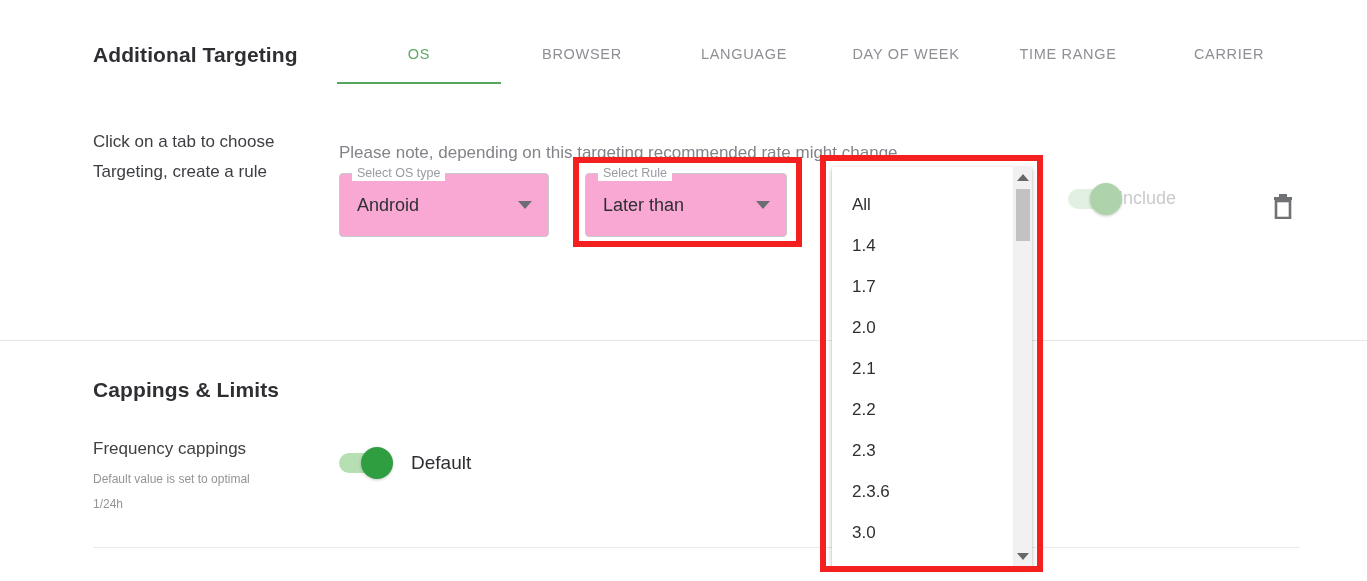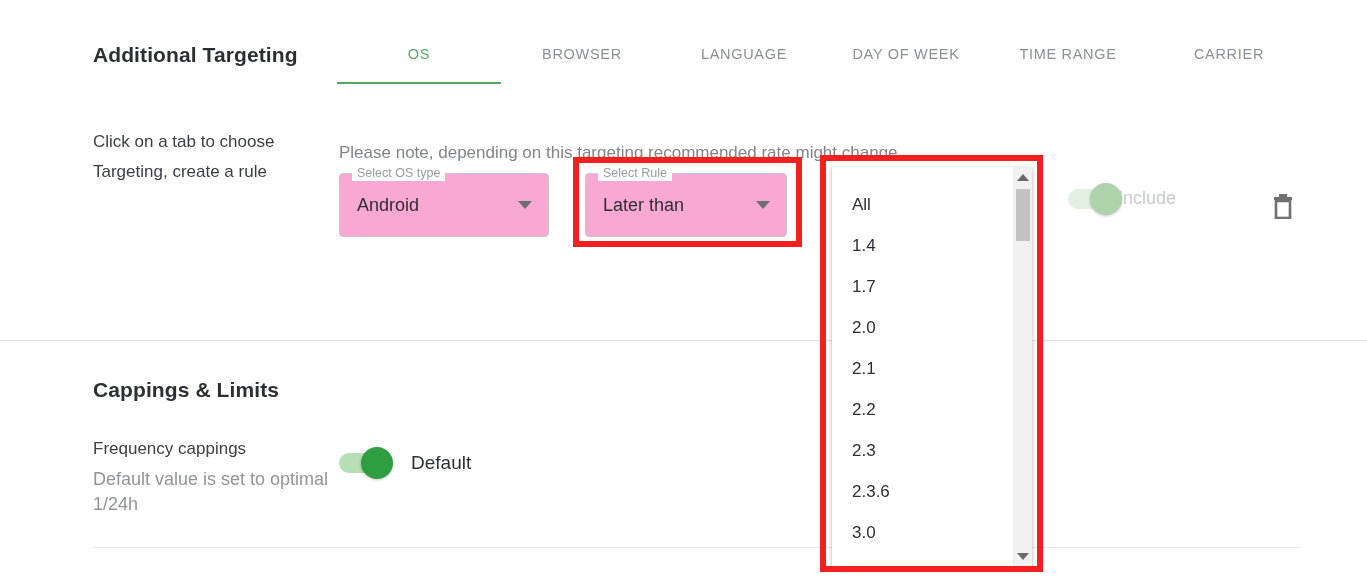--- a/index.html
+++ b/index.html
@@ -206,21 +206,21 @@
   }
   #divider-2 { top: 547px; }
 
   
   #cappings-title { left: 93px; top: 378px; }
 
   .freq-block { position: absolute; left: 93px; top: 439px; width: 240px; }
   .freq-title { font-size: 17px; color: #404040; }
   .freq-sub {
     margin-top: 8px;
-    font-size: 18px;
+    font-size: 12px;
     line-height: 25px;
     color: #939498;
   }
 
   .default-row {
     position: absolute;
     left: 339px;
     top: 452px;
     display: flex;
     align-items: center;

